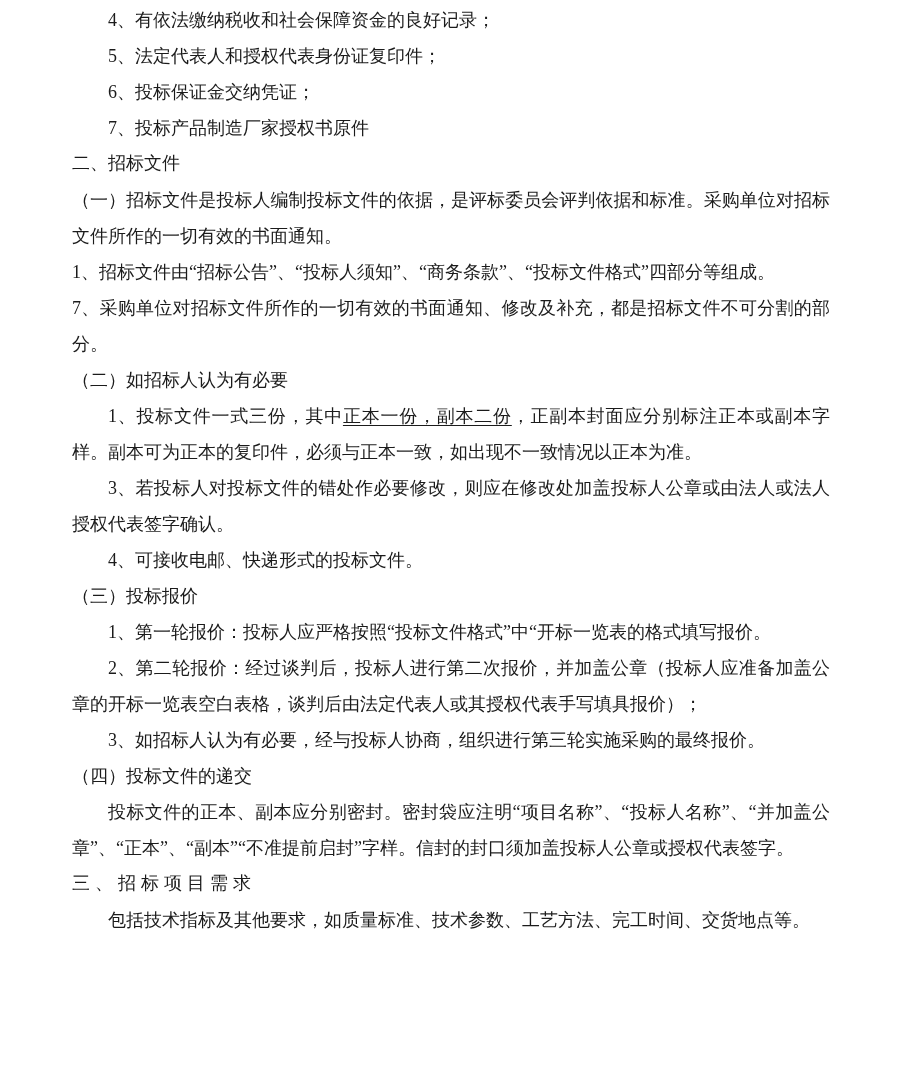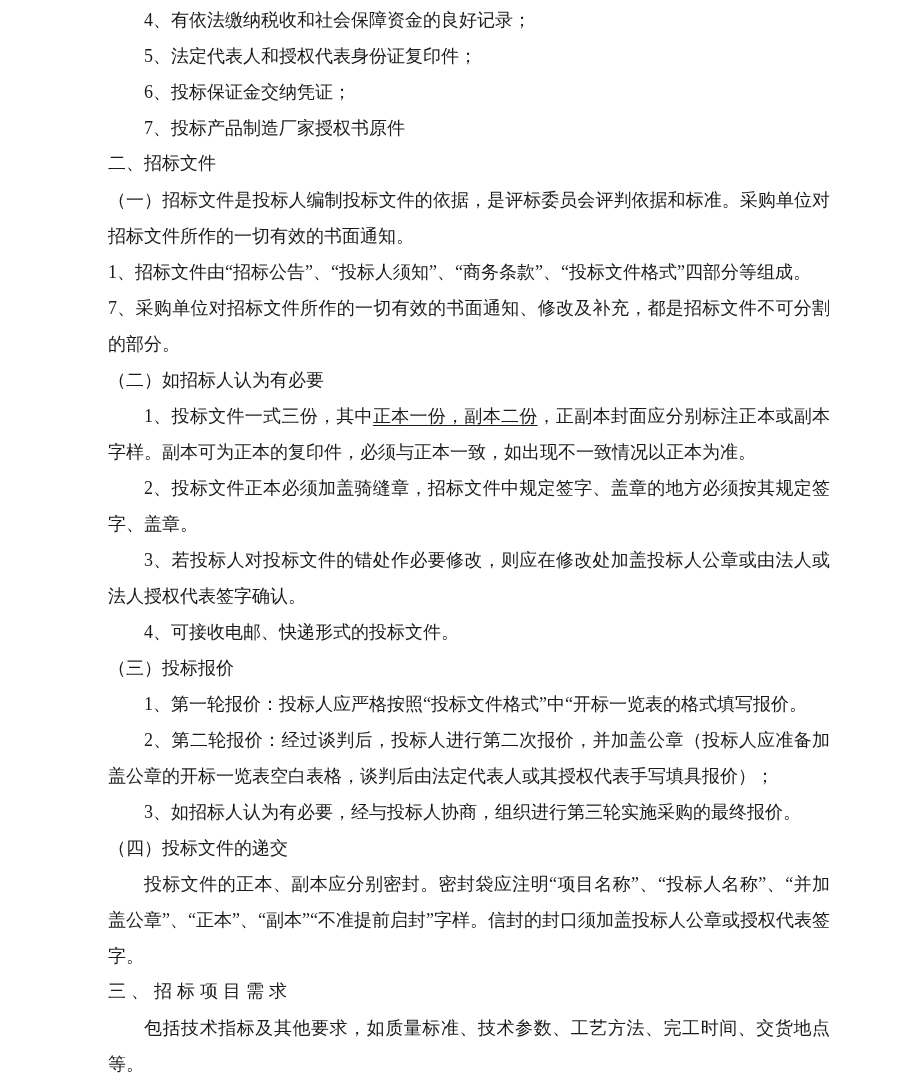--- a/index.html
+++ b/index.html
@@ -11,21 +11,21 @@
     width: 900px;
     height: 1080px;
     overflow: hidden;
     font-family: "Liberation Serif", "DejaVu Serif", serif;
     color: #1b1b1b;
   }
   .page {
     box-sizing: border-box;
     width: 900px;
     height: 1080px;
-    padding: 2px 70px 0 108px;
+    padding: 2px 70px 0 72px;
     background: #ffffff;
   }
   .page p, .page h2 {
     margin: 0;
     font-size: 18px;
     line-height: 36px;
     font-weight: 400;
     text-align: justify;
   }
   .indent {
@@ -57,21 +57,20 @@
   <h2 class="heading">二、招标文件</h2>
 
   <p>（一）招标文件是投标人编制投标文件的依据，是评标委员会评判依据和标准。采购单位对招标文件所作的一切有效的书面通知。</p>
   <p>1、招标文件由“招标公告”、“投标人须知”、“商务条款”、“投标文件格式”四部分等组成。</p>
   <p>7、采购单位对招标文件所作的一切有效的书面通知、修改及补充，都是招标文件不可分割的部分。</p>
 
   <p>（二）如招标人认为有必要</p>
 
   <p class="indent"><span>1、投标文件一式三份，其中</span><span class="u">正本一份，副本二份</span><span>，正副本封面应分别标注正本或副本字样。副本可为正本的复印件，必须与正本一致，如出现不一致情况以正本为准。</span></p>
 
-  <p class="indent">2、投标文件正本必须加盖骑缝章，招标文件中规定签字、盖章的地方必须按其规定签字、盖章。</p>
   <p class="indent">3、若投标人对投标文件的错处作必要修改，则应在修改处加盖投标人公章或由法人或法人授权代表签字确认。</p>
   <p class="indent">4、可接收电邮、快递形式的投标文件。</p>
 
   <p>（三）投标报价</p>
   <p class="indent">1、第一轮报价：投标人应严格按照“投标文件格式”中“开标一览表的格式填写报价。</p>
   <p class="indent">2、第二轮报价：经过谈判后，投标人进行第二次报价，并加盖公章（投标人应准备加盖公章的开标一览表空白表格，谈判后由法定代表人或其授权代表手写填具报价）；</p>
   <p class="indent">3、如招标人认为有必要，经与投标人协商，组织进行第三轮实施采购的最终报价。</p>
 
   <p>（四）投标文件的递交</p>
   <p class="indent">投标文件的正本、副本应分别密封。密封袋应注明“项目名称”、“投标人名称”、“并加盖公章”、“正本”、“副本”“不准提前启封”字样。信封的封口须加盖投标人公章或授权代表签字。</p>

